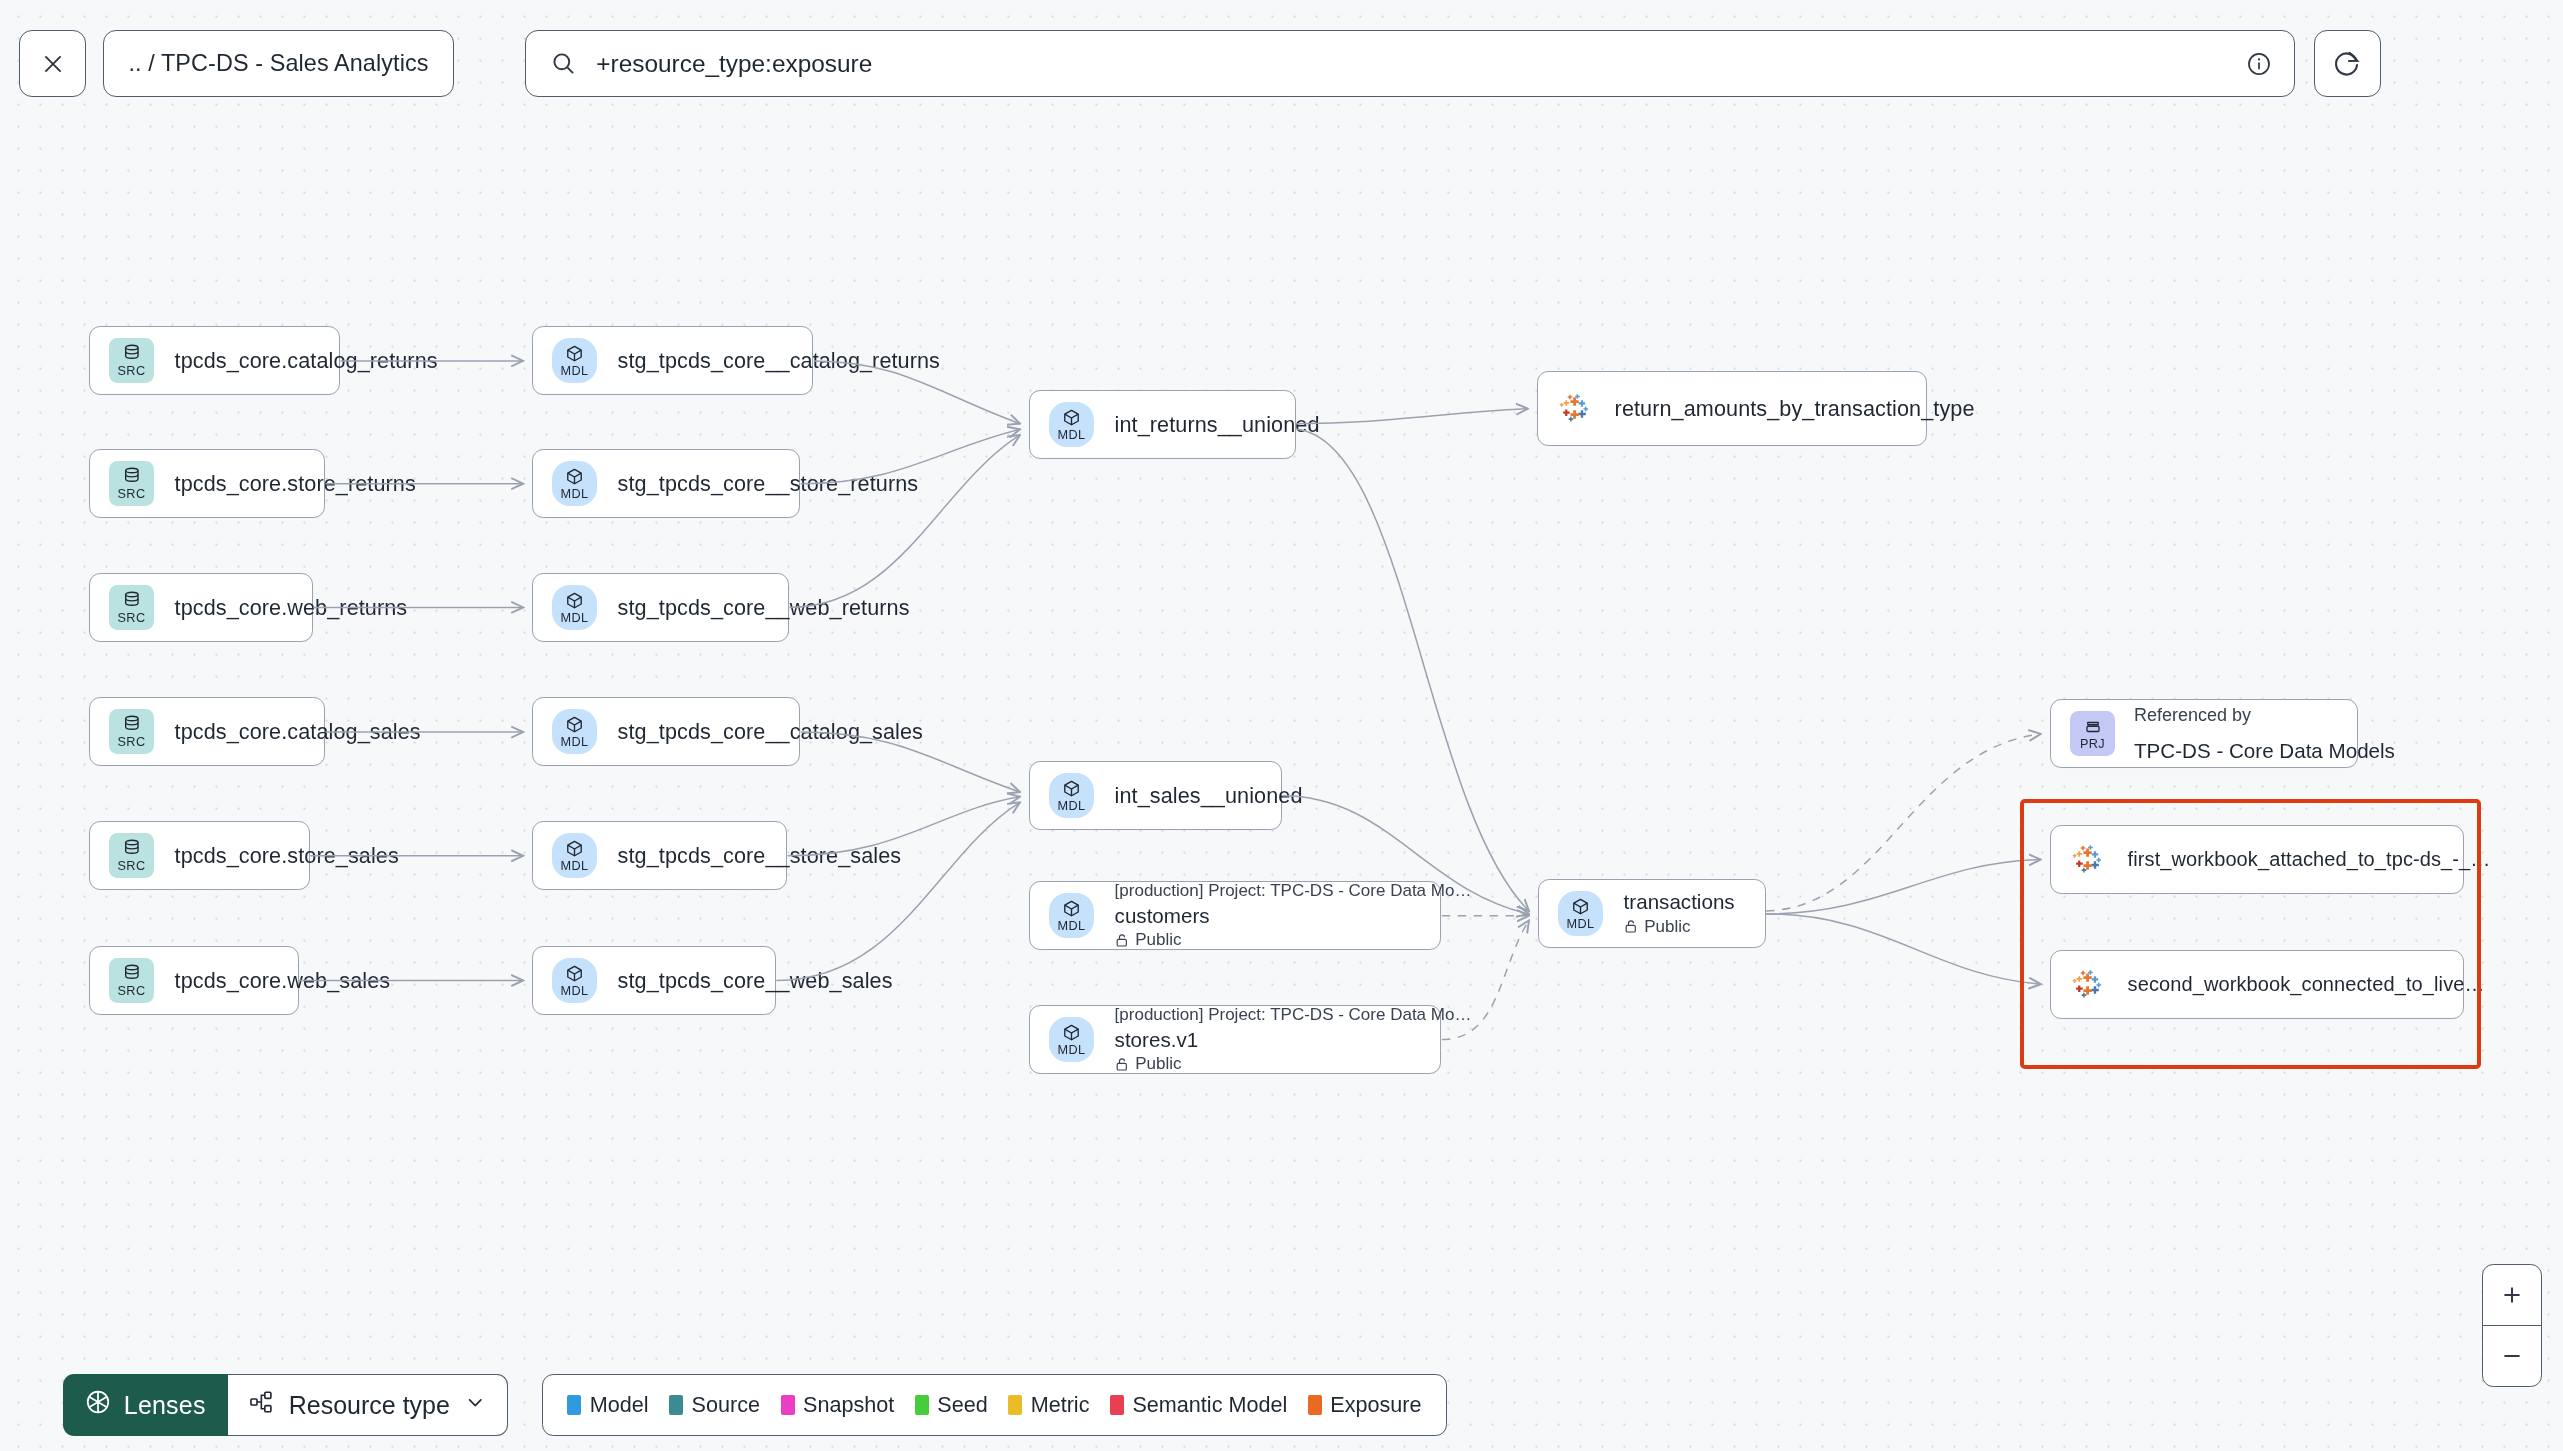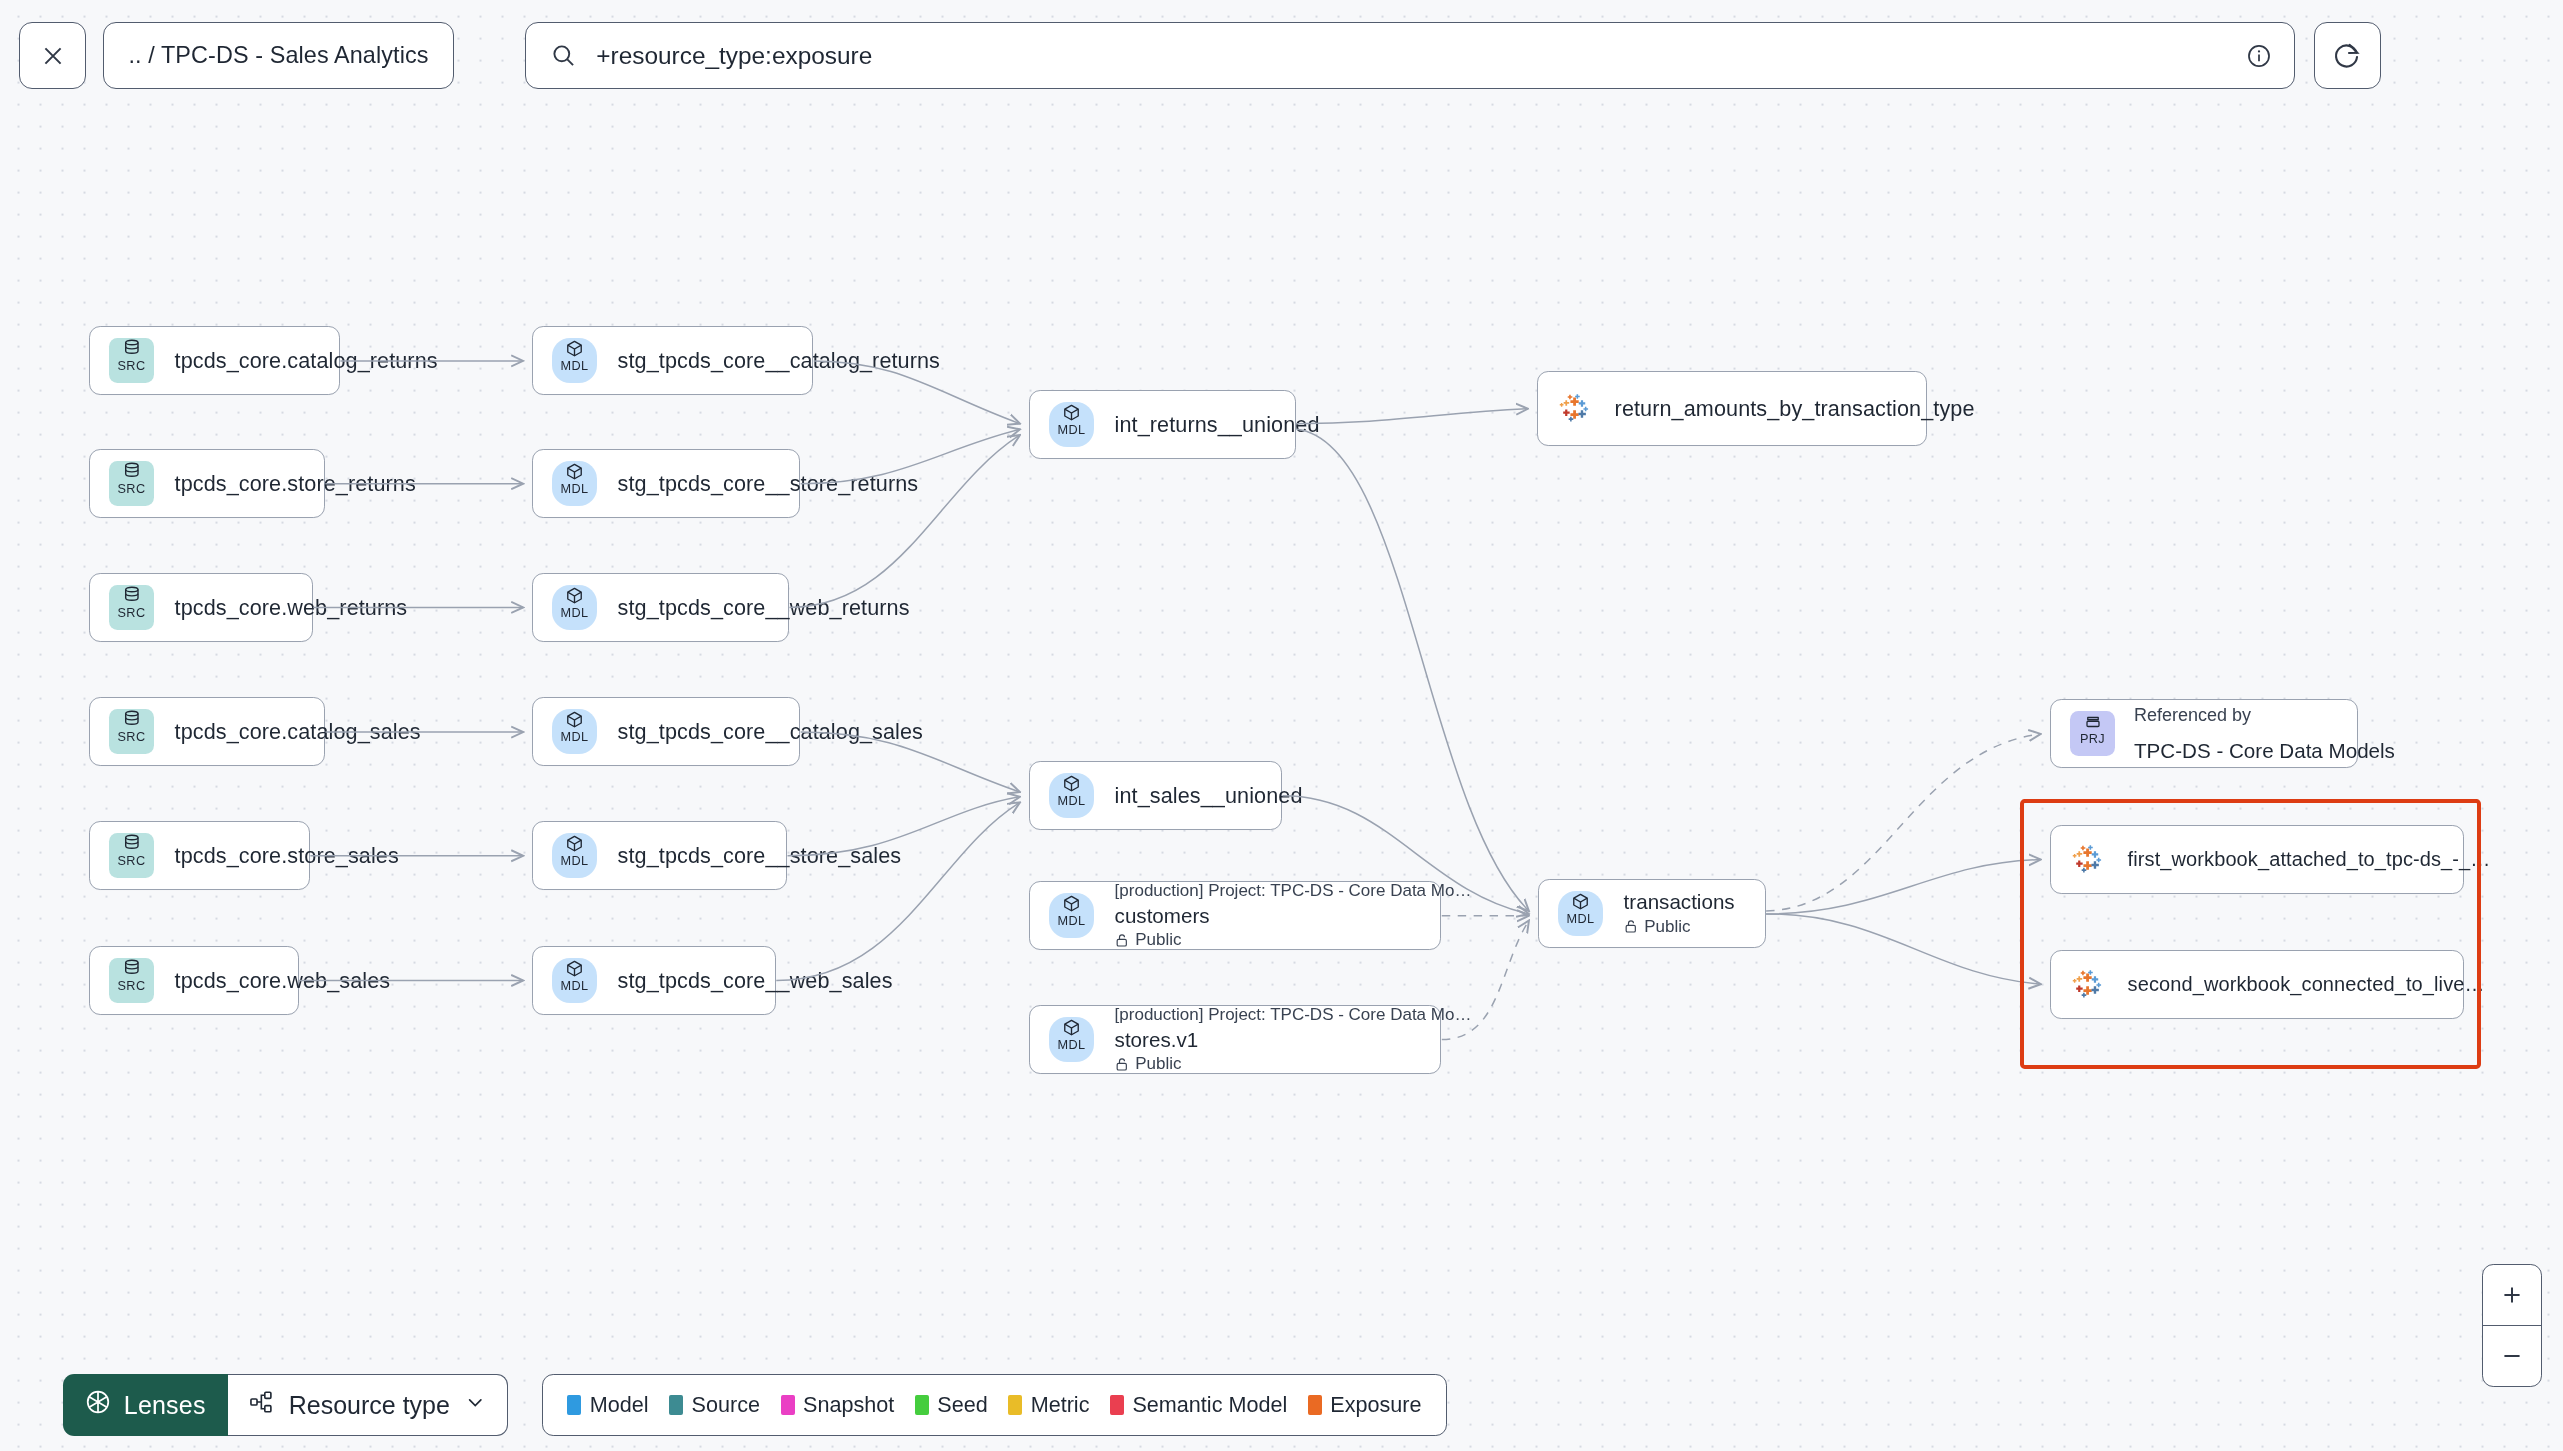--- a/index.html
+++ b/index.html
@@ -13,21 +13,21 @@
     position: relative;
     width: 2563px; height: 1451px;
     background-color: #f7f8fa;
     background-image: radial-gradient(circle, #d6dae2 1.2px, transparent 1.3px);
     background-size: 22px 22px;
     background-position: 7.5px 5.6px;
   }
 
   
   .header {
-    position: absolute; top: 0; left: 0; right: 0; height: 111px;
+    position: absolute; top: 8px; left: 0; right: 0; height: 111px;
     display: flex; align-items: center; gap: 0; padding: 0 19px;
     background: transparent; z-index: 40;
   }
   .hdr-btn {
     width: 67px; height: 67px;
     background: #ffffff;
     border: 1.5px solid #525c6e;
     border-radius: 13px;
     display: flex; align-items: center; justify-content: center;
     flex: none;
@@ -77,21 +77,21 @@
     border-radius: 11.2px;
     display: flex; align-items: center;
     padding-left: 19px;
     z-index: 20;
     box-shadow: 0 0.5px 0 rgba(0,0,0,0.02);
   }
   .badge {
     width: 45px; height: 45px; flex: none;
     border-radius: 8.4px;
     display: flex; flex-direction: column;
-    align-items: center; 
+    align-items: center; justify-content: center;
     gap: 0px;
   }
   .badge.src { background: #b9e2e0; }
   .badge.mdl { background: #c5e1fb; border-radius: 18px; }
   .badge.prj { background: #c4c8f5; }
   .badge .bglyph { line-height: 1; height: 19.7px; display:flex; align-items:flex-end; }
   .badge .btxt {
     font-size: 12.7px; font-weight: 400; color: #1f2733;
     letter-spacing: 0.4px; line-height: 1; margin-top: 2.8px;
   }

